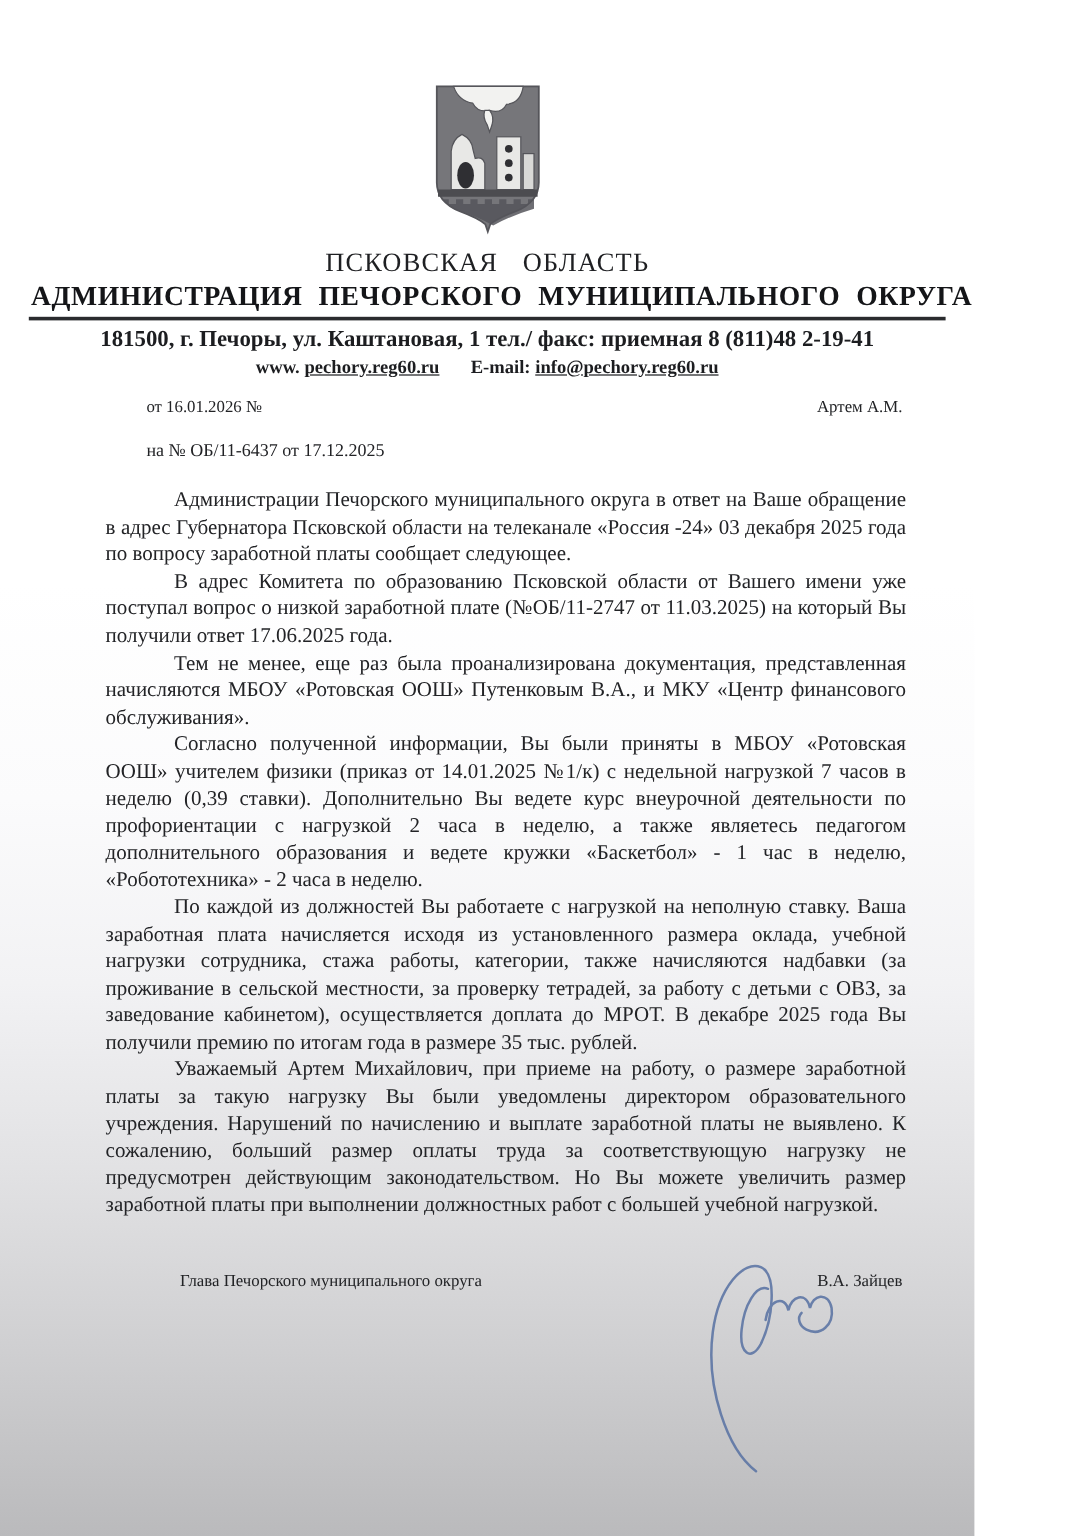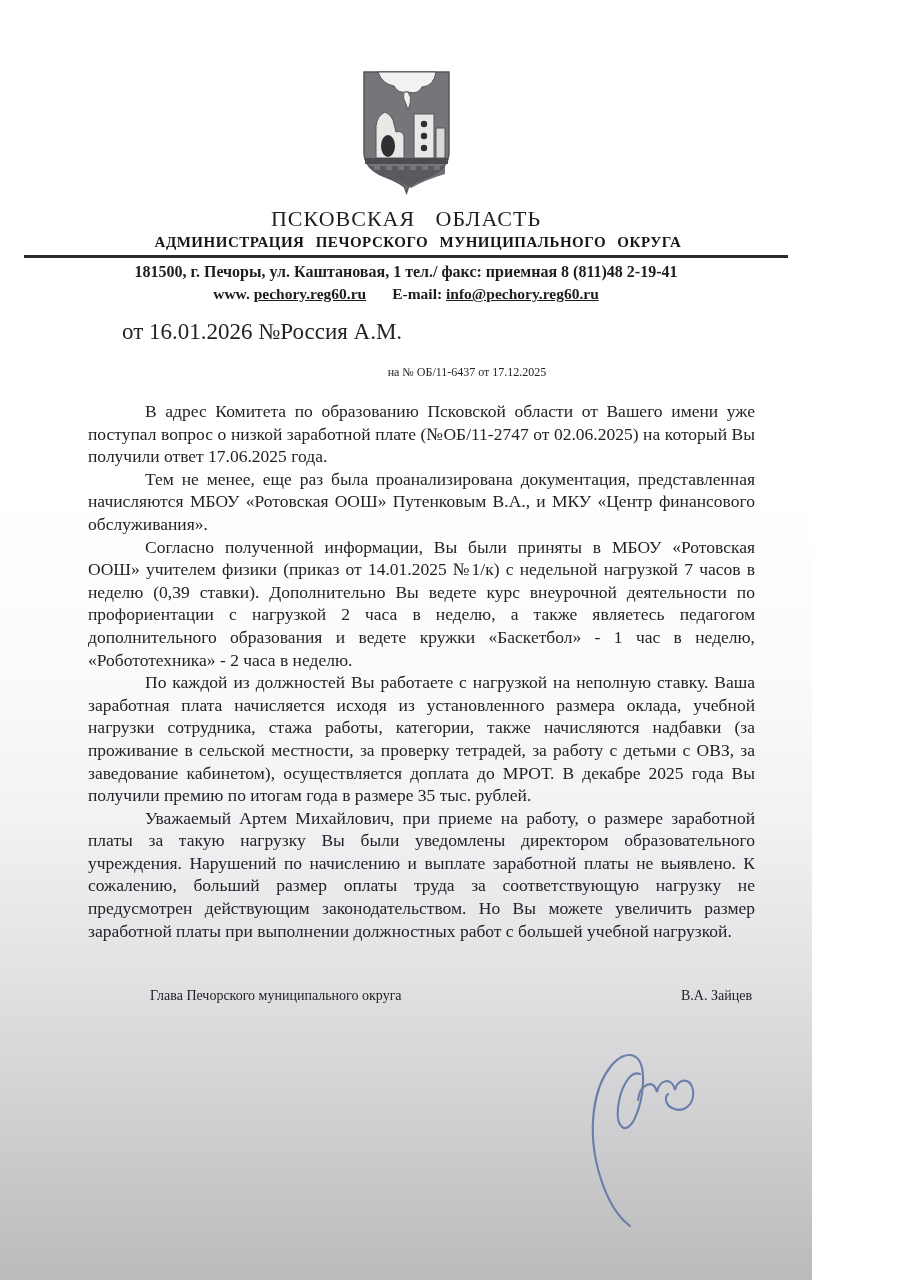--- a/index.html
+++ b/index.html
@@ -23,58 +23,58 @@
   .region-line {
     margin-top: 8px;
     font-size: 22px;
     letter-spacing: 1px;
     word-spacing: 14px;
     color: #1e1f22;
   }
   .org-line {
     margin-top: 2px;
     font-weight: bold;
-    font-size: 15px;
+    font-size: 23px;
     letter-spacing: 0.5px;
     word-spacing: 7px;
     color: #141518;
     padding-left: 24px;
   }
   .head-rule {
     width: 764px;
     margin: 4px auto 0 auto;
     border: none;
     border-top: 3px solid #2a2b2e;
   }
   .address-line {
     margin-top: 5px;
     font-weight: bold;
-    font-size: 16px;
+    font-size: 19px;
     color: #1c1d20;
   }
   .contacts-line {
     margin-top: 4px;
     font-weight: bold;
     font-size: 15.5px;
     color: #1c1d20;
     text-align: center;
   }
   .contacts-line .u { text-decoration: underline; }
   .contacts-line .gap { display: inline-block; width: 26px; }
 
   
   .meta-row {
     display: flex;
+    justify-content: space-between;
     margin: 16px 60px 0 122px;
-    font-size: 23px;
+    font-size: 14px;
   }
   .ref-line {
     margin: 20px 0 0 122px;
-    font-size: 12px;
-    text-align: center;
+    font-size: 15px;
   }
 
   
   .salutation {
     margin-top: 46px;
     text-align: center;
     font-size: 18px;
     color: #2a2b2e;
   }
   .body-block {
@@ -132,27 +132,28 @@
 
     <div class="region-line">ПСКОВСКАЯ   ОБЛАСТЬ</div>
     <div class="org-line">АДМИНИСТРАЦИЯ  ПЕЧОРСКОГО  МУНИЦИПАЛЬНОГО  ОКРУГА</div>
     <hr class="head-rule">
     <div class="address-line">181500, г. Печоры, ул. Каштановая, 1 тел./ факс:  приемная 8 (811)48  2-19-41</div>
     <div class="contacts-line"><span>www. </span><span class="u">pechory.reg60.ru</span><span class="gap"></span><span>E-mail: </span><span class="u">info@pechory.reg60.ru</span></div>
   </div>
 
   <div class="meta-row">
     <span>от  16.01.2026  №</span>
-    <span>Россия А.М.</span>
+    <span>Артем А.М.</span>
   </div>
   <div class="ref-line">на  № ОБ/11-6437 от  17.12.2025</div>
 
 
   <div class="body-block">
-    <p>В адрес Комитета по образованию Псковской области от Вашего имени уже поступал вопрос о низкой заработной плате (№ОБ/11-2747 от 02.06.2025) на который Вы получили ответ 17.06.2025 года.</p>
+    <p>Администрации Печорского муниципального округа в ответ на Ваше обращение в адрес Губернатора Псковской области на телеканале «Россия -24» 03 декабря 2025 года по вопросу заработной платы сообщает следующее.</p>
+    <p>В адрес Комитета по образованию Псковской области от Вашего имени уже поступал вопрос о низкой заработной плате (№ОБ/11-2747 от 11.03.2025) на который Вы получили ответ 17.06.2025 года.</p>
     <p>Тем не менее, еще раз была проанализирована документация, представленная начисляются МБОУ «Ротовская ООШ» Путенковым В.А., и МКУ «Центр финансового обслуживания».</p>
     <p>Согласно полученной информации, Вы были приняты в МБОУ «Ротовская ООШ» учителем физики (приказ от 14.01.2025 №1/к) с недельной нагрузкой 7 часов в неделю (0,39 ставки). Дополнительно Вы ведете курс внеурочной деятельности  по профориентации с нагрузкой 2 часа в неделю, а также являетесь педагогом дополнительного образования   и ведете кружки «Баскетбол» - 1 час в неделю, «Робототехника» - 2 часа в неделю.</p>
     <p>По каждой из должностей Вы работаете с нагрузкой на неполную ставку. Ваша заработная плата начисляется исходя из установленного размера оклада, учебной нагрузки сотрудника, стажа работы, категории, также начисляются надбавки (за проживание в сельской местности, за проверку тетрадей, за работу с детьми с ОВЗ, за заведование кабинетом), осуществляется доплата до МРОТ. В декабре 2025 года Вы получили премию по итогам года в размере 35 тыс. рублей.</p>
     <p>Уважаемый Артем Михайлович, при приеме на работу, о размере заработной платы за такую нагрузку Вы были уведомлены директором образовательного учреждения. Нарушений по начислению и выплате заработной платы не выявлено. К сожалению, больший размер оплаты труда за соответствующую нагрузку не предусмотрен действующим законодательством. Но Вы можете увеличить размер заработной платы при выполнении должностных работ  с большей учебной нагрузкой.</p>
   </div>
 
   <div class="sig-row">
     <span>Глава Печорского муниципального округа</span>
     <span>В.А. Зайцев</span>
   </div>

